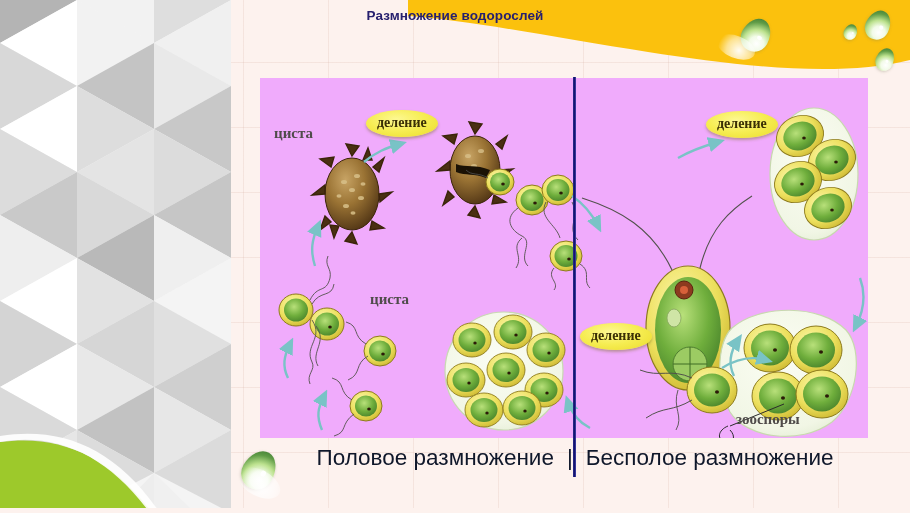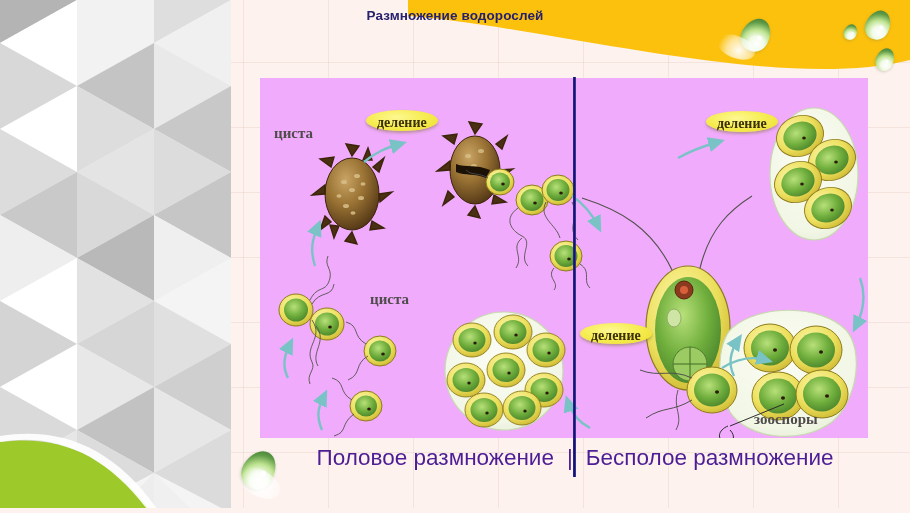--- a/index.html
+++ b/index.html
@@ -34,25 +34,25 @@
   
   .divider{position:absolute;left:573px;top:77px;width:3px;height:400px;
     background:linear-gradient(to right,#2c2c8f,#12126b 55%,#4b4bb5);}
 
   
   .lbl-plain{position:absolute;font-family:"Liberation Serif",serif;font-weight:700;
     color:#4f4b4a;font-size:15px;white-space:nowrap;}
   .lbl-ell{position:absolute;font-family:"Liberation Serif",serif;font-weight:700;
     color:#3a2f05;font-size:14px;white-space:nowrap;
     background:radial-gradient(ellipse at 42% 34%, #fdf893 0%, #f6ed52 48%, #eadb2b 100%);
-    border-radius:50%;padding:5px 11px 0 11px;text-align:center;
+    border-radius:50%;padding:5px 11px 6px 11px;text-align:center;
     box-shadow:0 2px 3px rgba(120,110,40,.45);}
 
   
-  .caption{position:absolute;left:250px;top:443px;width:650px;color:#4c1d95;
+  .caption{position:absolute;left:250px;top:443px;width:650px;color:#0f172a;
     font-size:22.5px;line-height:30px;text-align:center;}
   .cap-l1{display:block;white-space:nowrap;}
   .cap-l2{display:block;}
   .cap-sep{display:inline-block;width:13px;}
 
   
   .art{position:absolute;}
 </style>
 </head>
 <body>
@@ -373,21 +373,21 @@
       </g>
     </svg>
 
     
     <div class="lbl-plain" style="left:14px;top:47px;">циста</div>
     <div class="lbl-ell" style="left:106px;top:32px;">деление</div>
     <div class="lbl-plain" style="left:110px;top:213px;">циста</div>
 
     <div class="lbl-ell" style="left:446px;top:33px;">деление</div>
     <div class="lbl-ell" style="left:320px;top:245px;">деление</div>
-    <div class="lbl-plain" style="left:494px;top:333px;">зооспоры</div>
+    <div class="lbl-plain" style="left:476px;top:333px;">зооспоры</div>
   </div>
 
   <div class="divider"></div>
 
   <svg class="art" style="left:0;top:398px;" width="300" height="115" viewBox="0 0 300 115">
     <path d="M0,44 C60,36 110,58 152,115 L0,115 Z" fill="#9dc92b"></path>
     <path d="M0,38 C62,28 116,50 160,115 L150,115 C108,58 58,34 0,44 Z" fill="#ffffff" opacity=".9"></path>
   </svg>
   <div class="drop" style="left:243px;top:450px;width:32px;height:40px;transform:rotate(30deg);">
       <span class="glint"></span>

